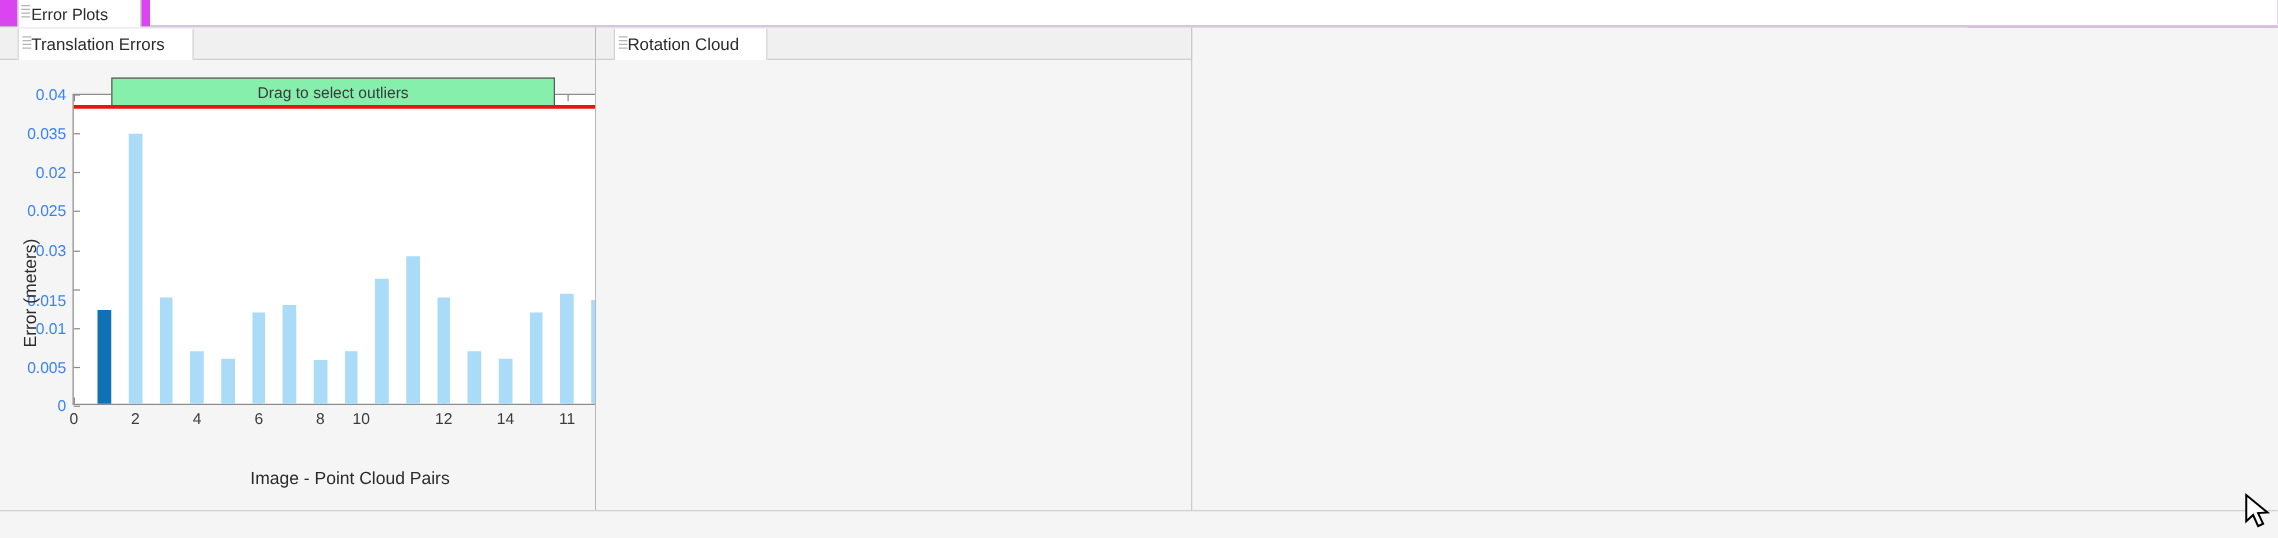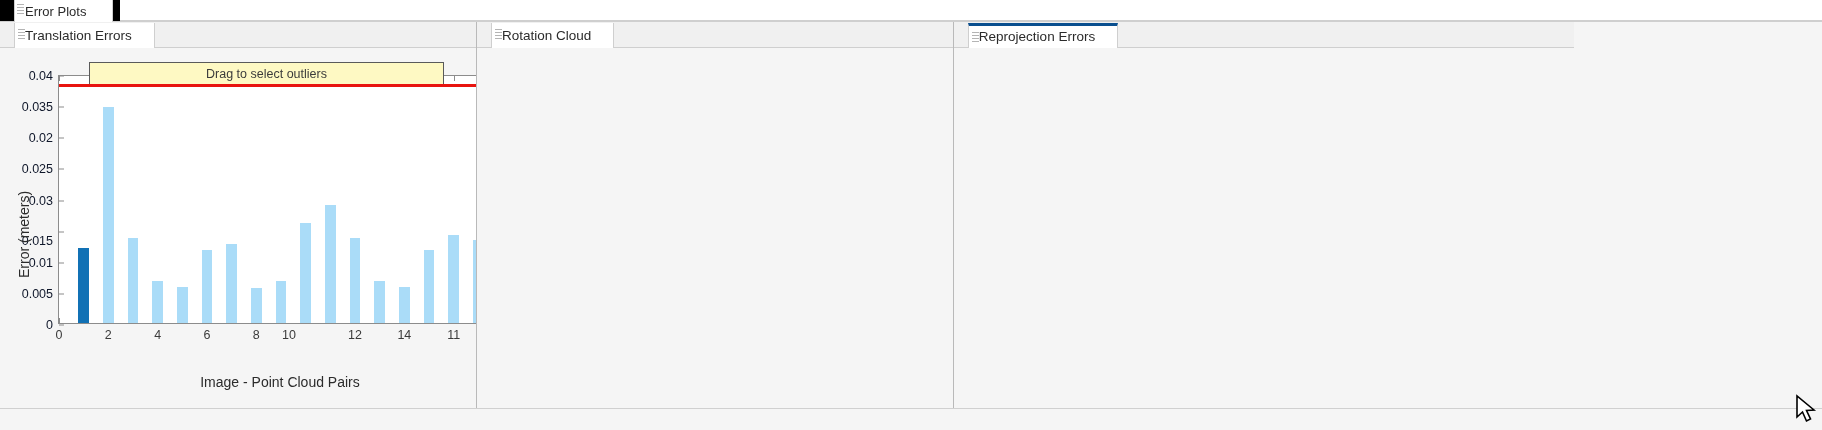--- a/index.html
+++ b/index.html
@@ -8,21 +8,21 @@
     width:1822px; height:430px;
     background:#f5f5f5;
     font-family:"Liberation Sans", sans-serif;
     overflow:hidden;
     position:relative;
   }
 
   
   .doc-tabstrip{
     position:absolute; left:0; top:0; width:1822px; height:22px;
-    background:#000000;
+    background:#d946ef;
     border-bottom:1px solid #cfcfcf;
   }
   .doc-tab{
     position:absolute; left:14px; top:0; height:22px;
     padding:2px 26px 0 10px;
     background:#ffffff;
     border-left:1px solid #cfcfcf;
     border-right:1px solid #cfcfcf;
     font-size:13px; color:#2b2b2b; line-height:20px;
     white-space:nowrap;
@@ -76,21 +76,21 @@
     position:absolute;
     background:#ffffff;
     border:1px solid #8c8c8c;
   }
   .p1 .axes{ left:58px; top:53px; width:444px; height:249px; }
 
   
   .ytick{
     position:absolute; right:100%; margin-right:6px;
     transform:translateY(-50%);
-    font-size:12.5px; color:#0f172a; white-space:nowrap;
+    font-size:12.5px; color:#3b82f6; white-space:nowrap;
   }
   .ytickmark{
     position:absolute; left:0; width:5px; height:1px; background:#8c8c8c;
     transform:translateY(-0.5px);
   }
   .ytickmark.r{ left:auto; right:0; }
 
   .xtick{
     position:absolute; top:100%; margin-top:5px;
     transform:translateX(-50%);
@@ -119,21 +119,21 @@
   .bars{ position:absolute; left:0; top:0; right:0; bottom:0; }
   .bar{
     position:absolute; bottom:0;
     background:#aadcf8;
   }
   .bar.sel{ background:#1171b5; }
 
   
   .band{
     position:absolute;
-    background:#fef9c3;
+    background:#86efac;
     border:1px solid #5a5a5a;
     height:23px;
     z-index:3;
   }
   .band-text{
     position:absolute; left:0; right:0; top:0; height:100%;
     text-align:center; line-height:22px;
     font-size:12.5px; color:#3b3b3b; white-space:nowrap;
   }
   .threshold{
@@ -278,31 +278,20 @@
             <i></i>
             <i></i>
           </span>
         <span>Rotation Cloud</span>
       </div>
     </div>
   <div class="plotwrap"></div>
     </div>
 
   <div class="panel p3">
-    <div class="panel-tabstrip">
-      <div class="panel-tab active-accent">
-        <span class="grip">
-            <i></i>
-            <i></i>
-            <i></i>
-            <i></i>
-          </span>
-        <span>Reprojection Errors</span>
-      </div>
-    </div>
   <div class="plotwrap"></div>
     </div>
 
 </div>
 
 <div class="bottombar"></div>
 
 <svg class="cursor" viewBox="0 0 26 30">
   <path d="M3 2 L3 23 L8.5 18 L12.5 27 L16.5 25 L12.5 16.5 L20 16 Z" fill="#ffffff" stroke="#000000" stroke-width="1.6"></path>
 </svg>

